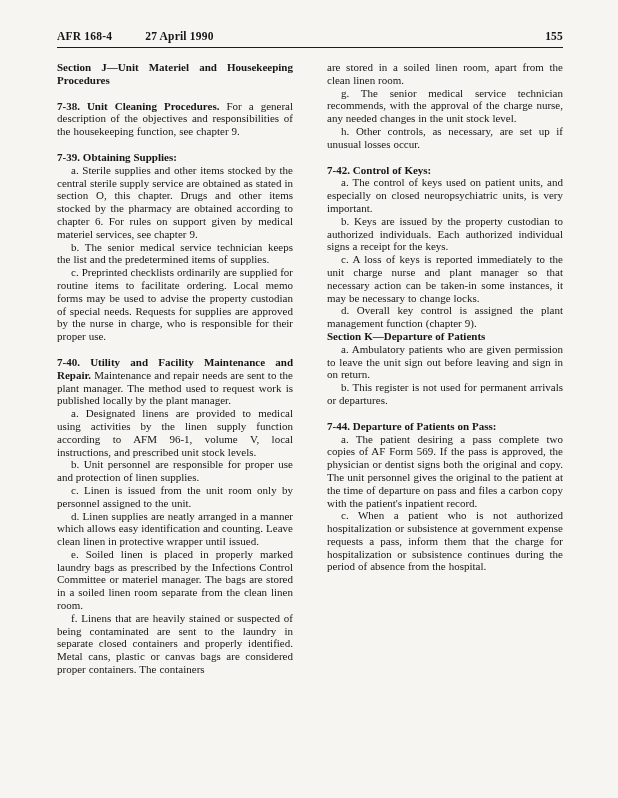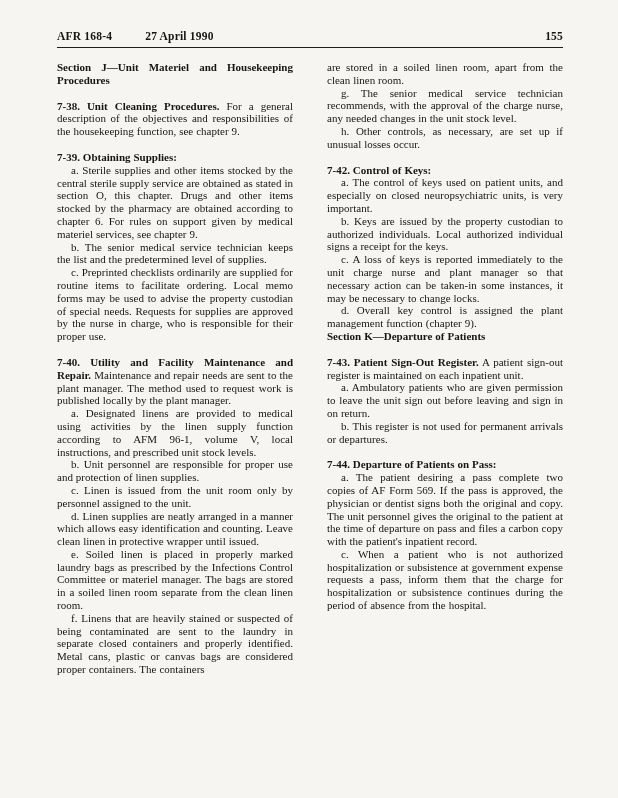--- a/index.html
+++ b/index.html
@@ -84,41 +84,40 @@
     </div>
     <span>155</span>
   </div>
   <div class="rule"></div>
   <div class="columns">
     <div class="col" id="col-left">
         <p class="heading"><span>Section J—Unit Materiel and Housekeeping Procedures</span></p>
         <p class="para"><span class="lead">7-38. Unit Cleaning Procedures.</span> <span>For a general description of the objectives and responsibilities of the housekeeping function, see chapter 9.</span></p>
         <p class="para"><span class="lead">7-39. Obtaining Supplies:</span></p>
         <p class="sub"><span>a. Sterile supplies and other items stocked by the central sterile supply service are obtained as stated in section O, this chapter. Drugs and other items stocked by the pharmacy are obtained according to chapter 6. For rules on support given by medical materiel services, see chapter 9.</span></p>
-        <p class="sub"><span>b. The senior medical service technician keeps the list and the predetermined level of supplies.</span></p>
+        <p class="sub"><span>b. The senior medical service technician keeps the list and the predetermined items of supplies.</span></p>
         <p class="sub"><span>c. Preprinted checklists ordinarily are supplied for routine items to facilitate ordering. Local memo forms may be used to advise the property custodian of special needs. Requests for supplies are approved by the nurse in charge, who is responsible for their proper use.</span></p>
         <p class="para"><span class="lead">7-40. Utility and Facility Maintenance and Repair.</span> <span>Maintenance and repair needs are sent to the plant manager. The method used to request work is published locally by the plant manager.</span></p>
         <p class="sub"><span>a. Designated linens are provided to medical using activities by the linen supply function according to AFM 96-1, volume V, local instructions, and prescribed unit stock levels.</span></p>
         <p class="sub"><span>b. Unit personnel are responsible for proper use and protection of linen supplies.</span></p>
         <p class="sub"><span>c. Linen is issued from the unit room only by personnel assigned to the unit.</span></p>
         <p class="sub"><span>d. Linen supplies are neatly arranged in a manner which allows easy identification and counting. Leave clean linen in protective wrapper until issued.</span></p>
         <p class="sub"><span>e. Soiled linen is placed in properly marked laundry bags as prescribed by the Infections Control Committee or materiel manager. The bags are stored in a soiled linen room separate from the clean linen room.</span></p>
         <p class="sub"><span>f. Linens that are heavily stained or suspected of being contaminated are sent to the laundry in separate closed containers and properly identified. Metal cans, plastic or canvas bags are considered proper containers. The containers</span></p>
       </div>
     <div class="col" id="col-right">
         <p class="cont"><span>are stored in a soiled linen room, apart from the clean linen room.</span></p>
         <p class="sub"><span>g. The senior medical service technician recommends, with the approval of the charge nurse, any needed changes in the unit stock level.</span></p>
         <p class="sub"><span>h. Other controls, as necessary, are set up if unusual losses occur.</span></p>
         <p class="para"><span class="lead">7-42. Control of Keys:</span></p>
         <p class="sub"><span>a. The control of keys used on patient units, and especially on closed neuropsychiatric units, is very important.</span></p>
-        <p class="sub"><span>b. Keys are issued by the property custodian to authorized individuals. Local authorized individual signs a receipt for the keys.</span></p>
+        <p class="sub"><span>b. Keys are issued by the property custodian to authorized individuals. Each authorized individual signs a receipt for the keys.</span></p>
         <p class="sub"><span>c. A loss of keys is reported immediately to the unit charge nurse and plant manager so that necessary action can be taken-in some instances, it may be necessary to change locks.</span></p>
         <p class="sub"><span>d. Overall key control is assigned the plant management function (chapter 9).</span></p>
         <p class="heading"><span>Section K—Departure of Patients</span></p>
-        <p class="para"><span class="lead">7-43. Patient Sign-Out Register.</span> <span>A patient sign-out register is maintained on each inpatient unit.</span></p>
         <p class="sub"><span>a. Ambulatory patients who are given permission to leave the unit sign out before leaving and sign in on return.</span></p>
         <p class="sub"><span>b. This register is not used for permanent arrivals or departures.</span></p>
         <p class="para"><span class="lead">7-44. Departure of Patients on Pass:</span></p>
         <p class="sub"><span>a. The patient desiring a pass complete two copies of AF Form 569. If the pass is approved, the physician or dentist signs both the original and copy. The unit personnel gives the original to the patient at the time of departure on pass and files a carbon copy with the patient's inpatient record.</span></p>
         <p class="sub"><span>c. When a patient who is not authorized hospitalization or subsistence at government expense requests a pass, inform them that the charge for hospitalization or subsistence continues during the period of absence from the hospital.</span></p>
       </div>
   </div>
 </div>
 
 </body></html>

